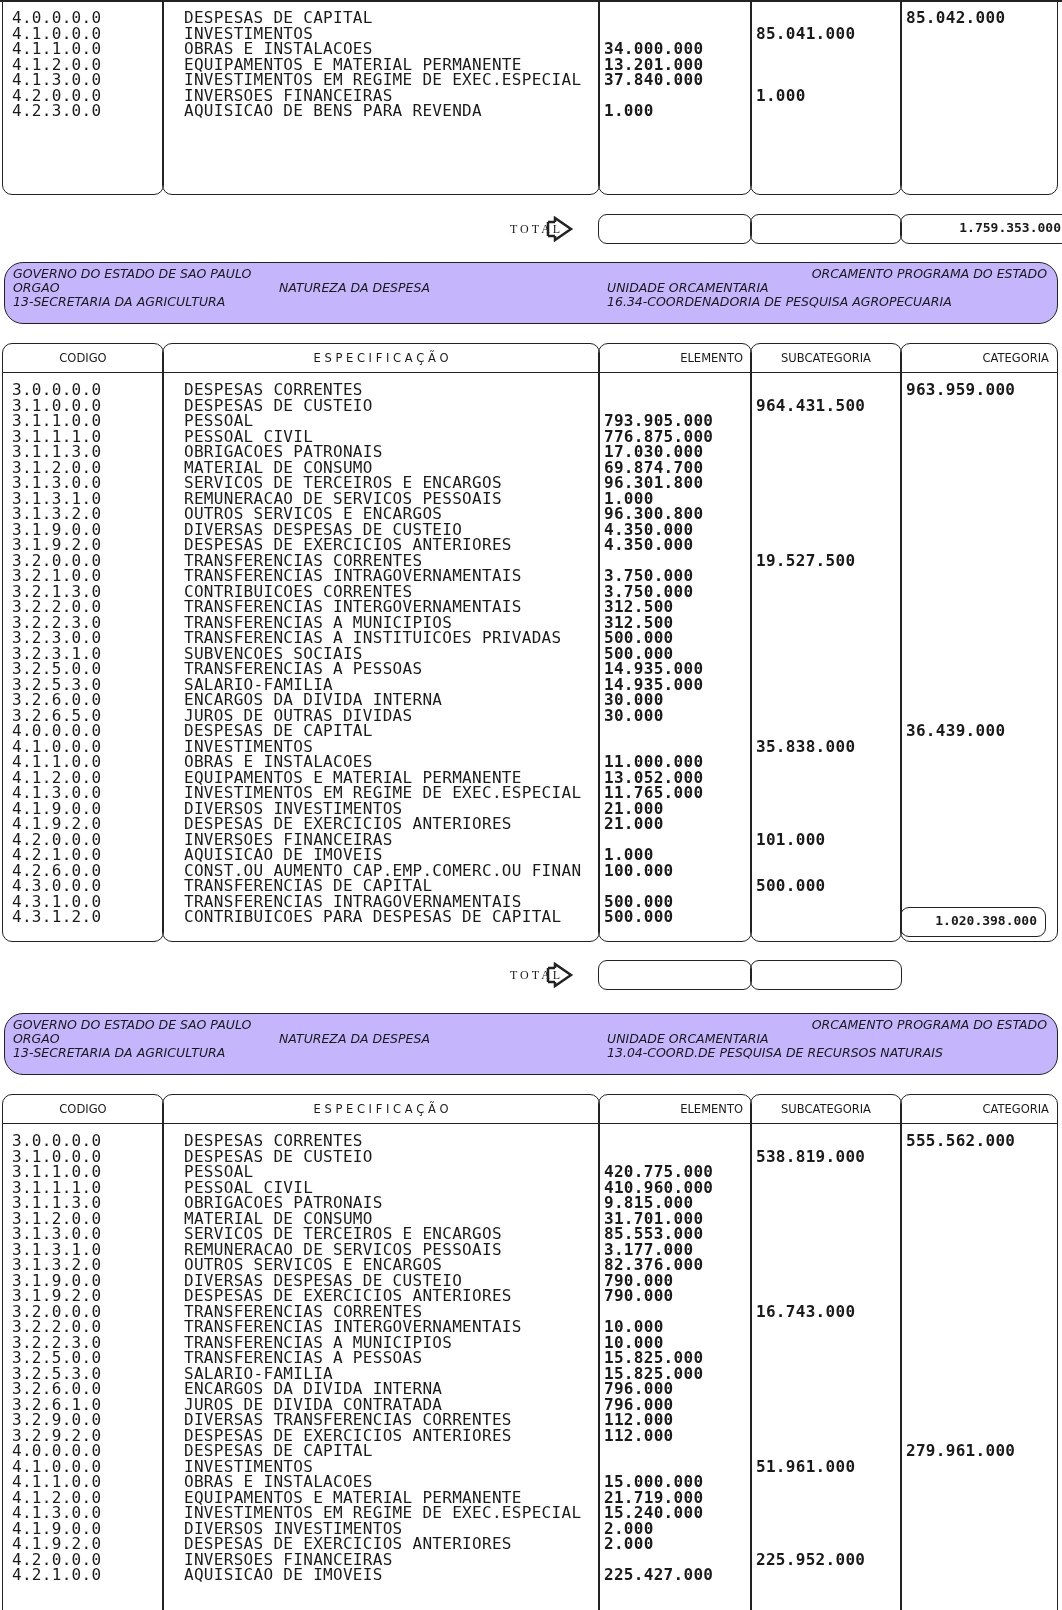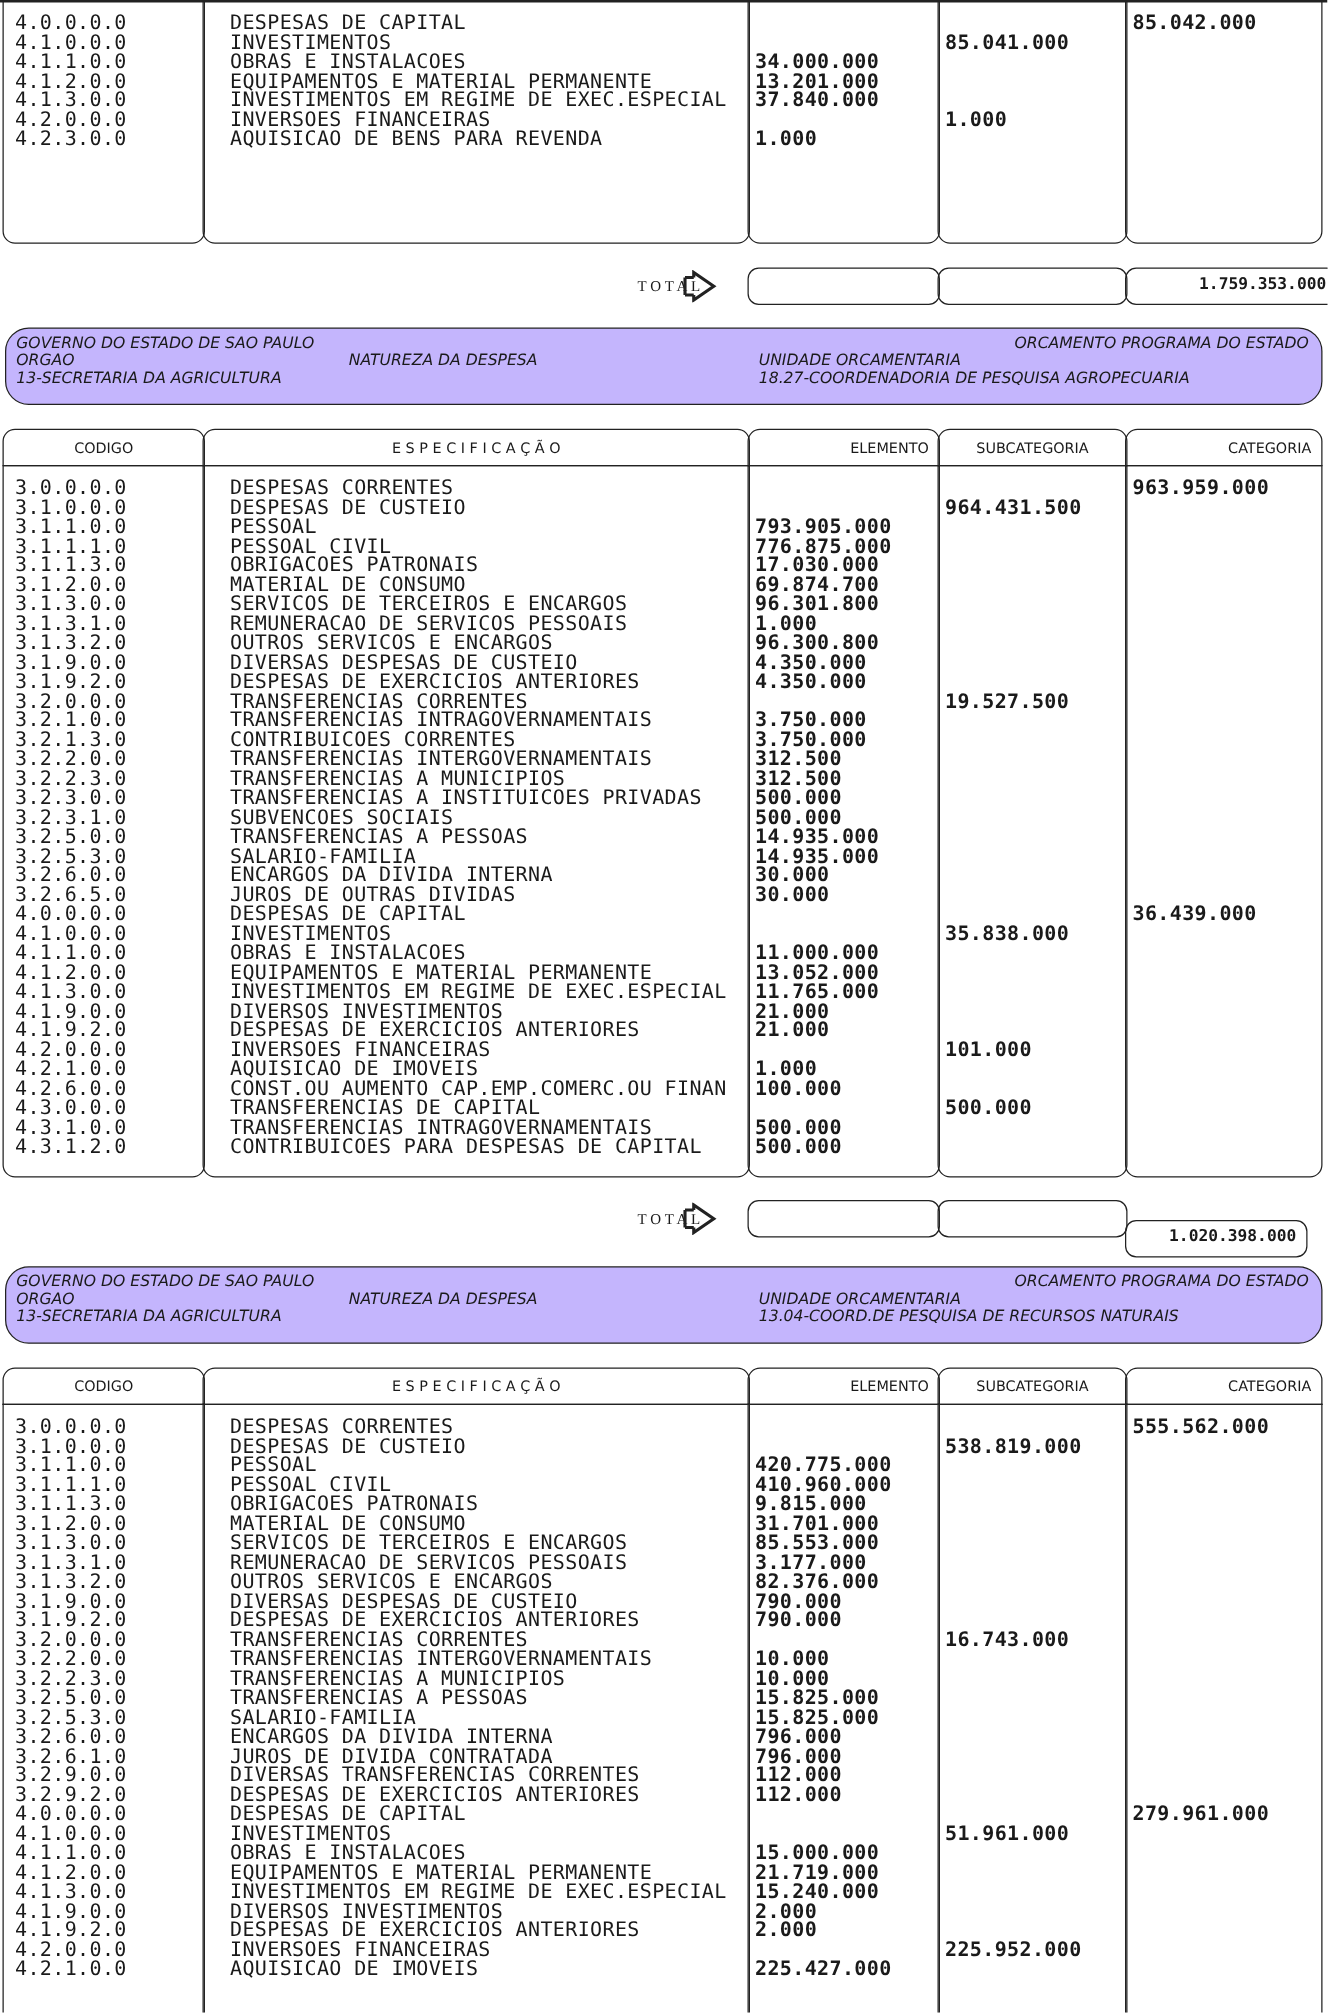--- a/index.html
+++ b/index.html
@@ -48,21 +48,21 @@
 </div>
 
 <div>
   <div class="box" style="left:4px;top:262px;width:1054px;height:62px;">
     <div class="hdr" style="left:8px;top:4px;">GOVERNO DO ESTADO DE SAO PAULO</div>
     <div class="hdr" style="left:8px;top:18px;">ORGAO</div>
     <div class="hdr" style="left:274px;top:18px;">NATUREZA DA DESPESA</div>
     <div class="hdr" style="left:8px;top:32px;">13-SECRETARIA DA AGRICULTURA</div>
     <div class="hdr" style="right:10px;top:4px;">ORCAMENTO PROGRAMA DO ESTADO</div>
     <div class="hdr" style="left:602px;top:18px;">UNIDADE ORCAMENTARIA</div>
-    <div class="hdr" style="left:602px;top:32px;">18.27-COORDENADORIA DE PESQUISA AGROPECUARIA</div>
+    <div class="hdr" style="left:602px;top:32px;">16.34-COORDENADORIA DE PESQUISA AGROPECUARIA</div>
   </div>
 
   <div class="hcell" style="left:2px;top:343px;width:162px;height:30px;justify-content:center;">
       <span>CODIGO</span>
     </div>
   <div class="hcell" style="left:162px;top:343px;width:438px;height:30px;justify-content:center;">
       <span>E S P E C I F I C A Ç Ã O</span>
     </div>
   <div class="hcell" style="left:598px;top:343px;width:154px;height:30px;justify-content:flex-end;padding-right:8px;">
       <span>ELEMENTO</span>
@@ -85,21 +85,21 @@
   <div class="rows num" style="left:604px;top:382px;width:138px;"><div></div><div></div><div>793.905.000</div><div>776.875.000</div><div>17.030.000</div><div>69.874.700</div><div>96.301.800</div><div>1.000</div><div>96.300.800</div><div>4.350.000</div><div>4.350.000</div><div></div><div>3.750.000</div><div>3.750.000</div><div>312.500</div><div>312.500</div><div>500.000</div><div>500.000</div><div>14.935.000</div><div>14.935.000</div><div>30.000</div><div>30.000</div><div></div><div></div><div>11.000.000</div><div>13.052.000</div><div>11.765.000</div><div>21.000</div><div>21.000</div><div></div><div>1.000</div><div>100.000</div><div></div><div>500.000</div><div>500.000</div></div>
   <div class="rows num" style="left:756px;top:382px;width:136px;"><div></div><div>964.431.500</div><div></div><div></div><div></div><div></div><div></div><div></div><div></div><div></div><div></div><div>19.527.500</div><div></div><div></div><div></div><div></div><div></div><div></div><div></div><div></div><div></div><div></div><div></div><div>35.838.000</div><div></div><div></div><div></div><div></div><div></div><div>101.000</div><div></div><div></div><div>500.000</div><div></div><div></div></div>
   <div class="rows num" style="left:906px;top:382px;width:142px;"><div>963.959.000</div><div></div><div></div><div></div><div></div><div></div><div></div><div></div><div></div><div></div><div></div><div></div><div></div><div></div><div></div><div></div><div></div><div></div><div></div><div></div><div></div><div></div><div>36.439.000</div><div></div><div></div><div></div><div></div><div></div><div></div><div></div><div></div><div></div><div></div><div></div><div></div></div>
 
   <div class="total-label" style="left:470px;top:968px;">TOTAL</div>
   <svg class="arrow" style="left:545px;top:962px;" viewBox="0 0 30 26">
     <path d="M3 6 L3 20 M3 6 L10 6 M3 20 L10 20 M10 6 L10 2 L26 13 L10 24 L10 20" fill="none" stroke="#222" stroke-width="2.5"></path>
   </svg>
   <div class="tbox" style="left:598px;top:960px;width:154px;"></div>
   <div class="tbox" style="left:750px;top:960px;width:152px;"></div>
-  <div class="tbox" style="left:900px;top:976px;width:146px;">
+  <div class="tbox" style="left:900px;top:907px;width:146px;">
     <span class="tval">1.020.398.000</span>
   </div>
 </div>
 
 <div>
   <div class="box" style="left:4px;top:1013px;width:1054px;height:62px;">
     <div class="hdr" style="left:8px;top:4px;">GOVERNO DO ESTADO DE SAO PAULO</div>
     <div class="hdr" style="left:8px;top:18px;">ORGAO</div>
     <div class="hdr" style="left:274px;top:18px;">NATUREZA DA DESPESA</div>
     <div class="hdr" style="left:8px;top:32px;">13-SECRETARIA DA AGRICULTURA</div>

